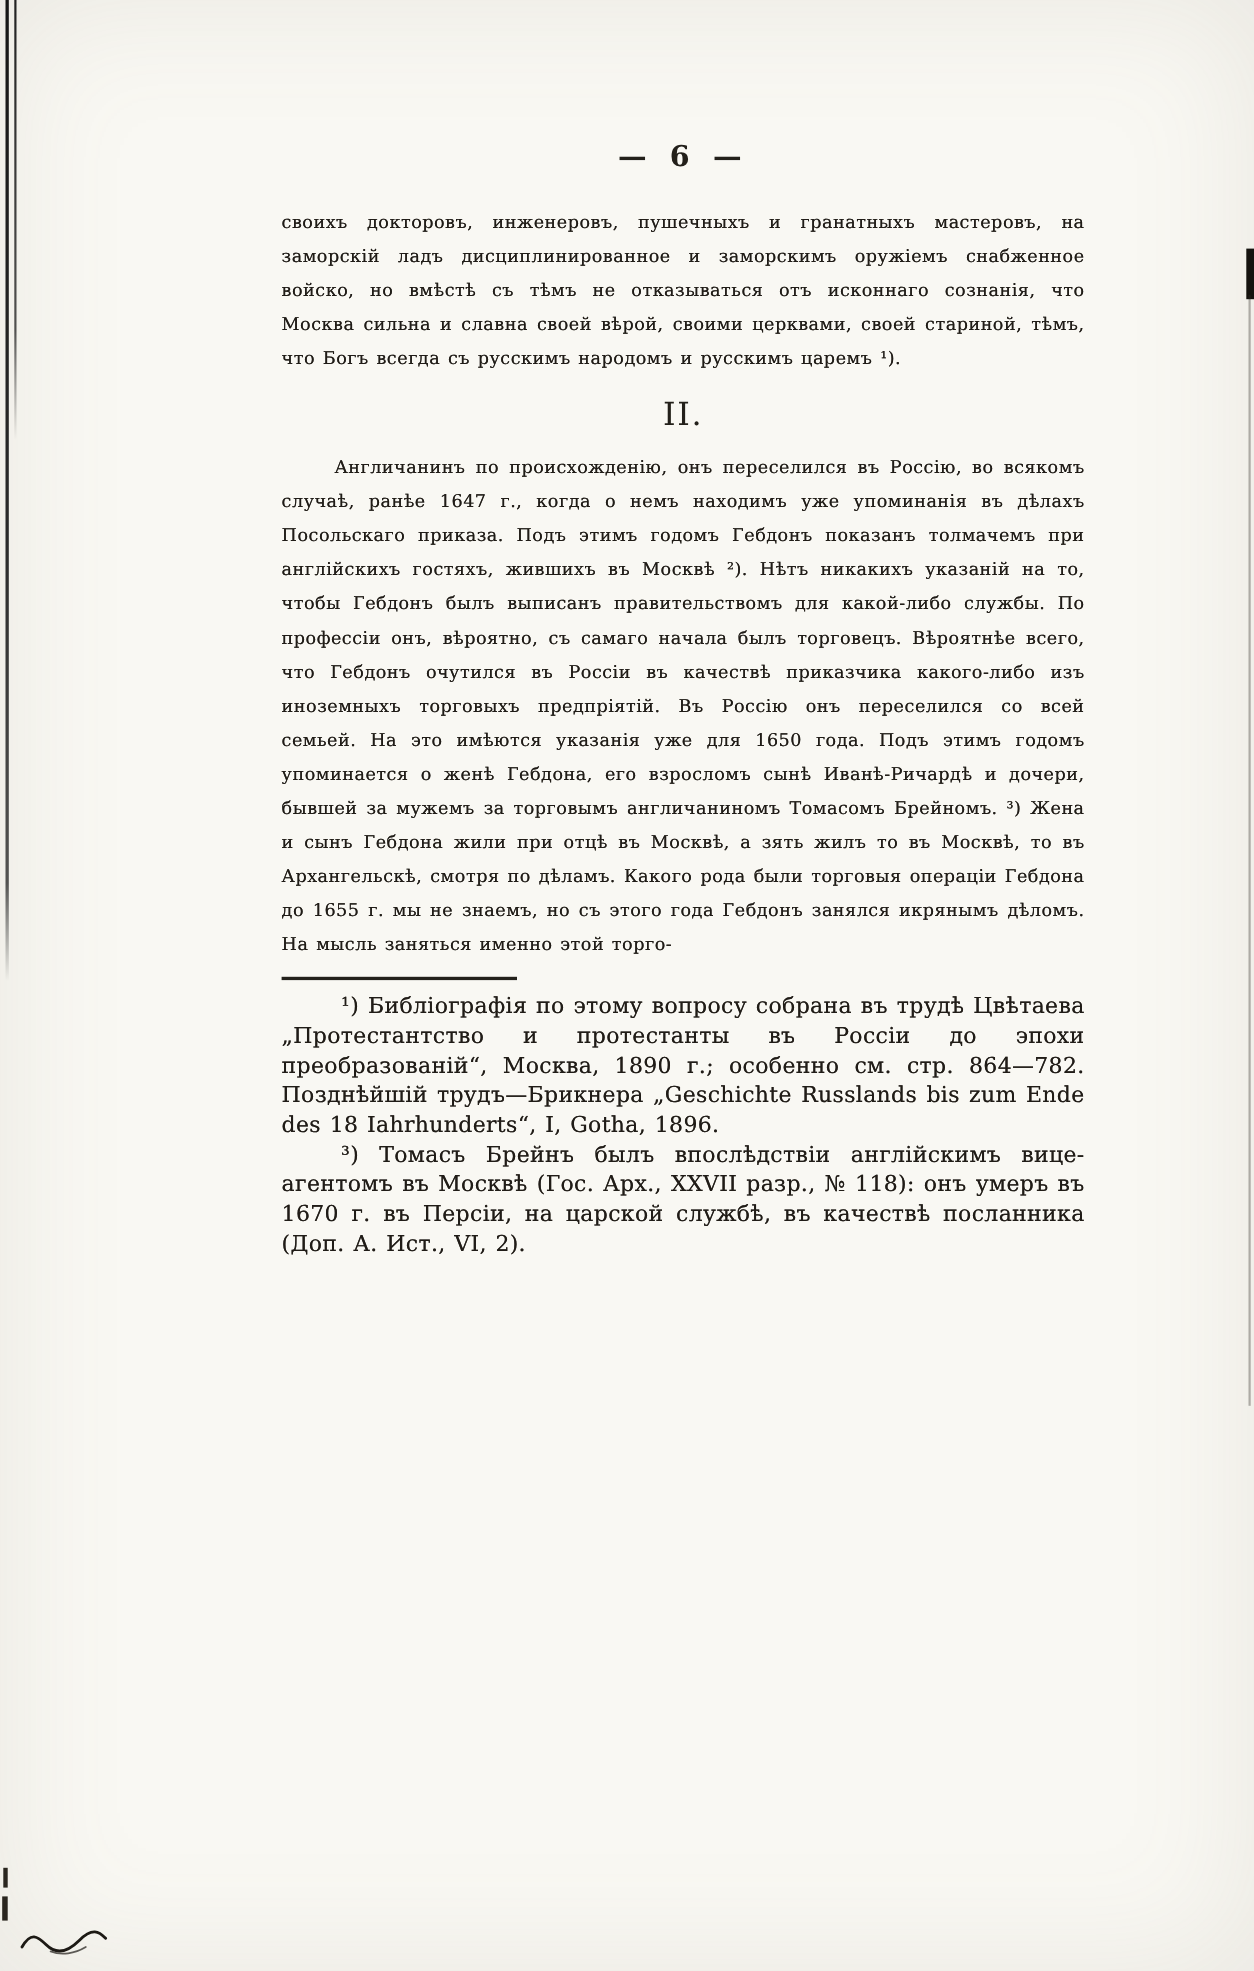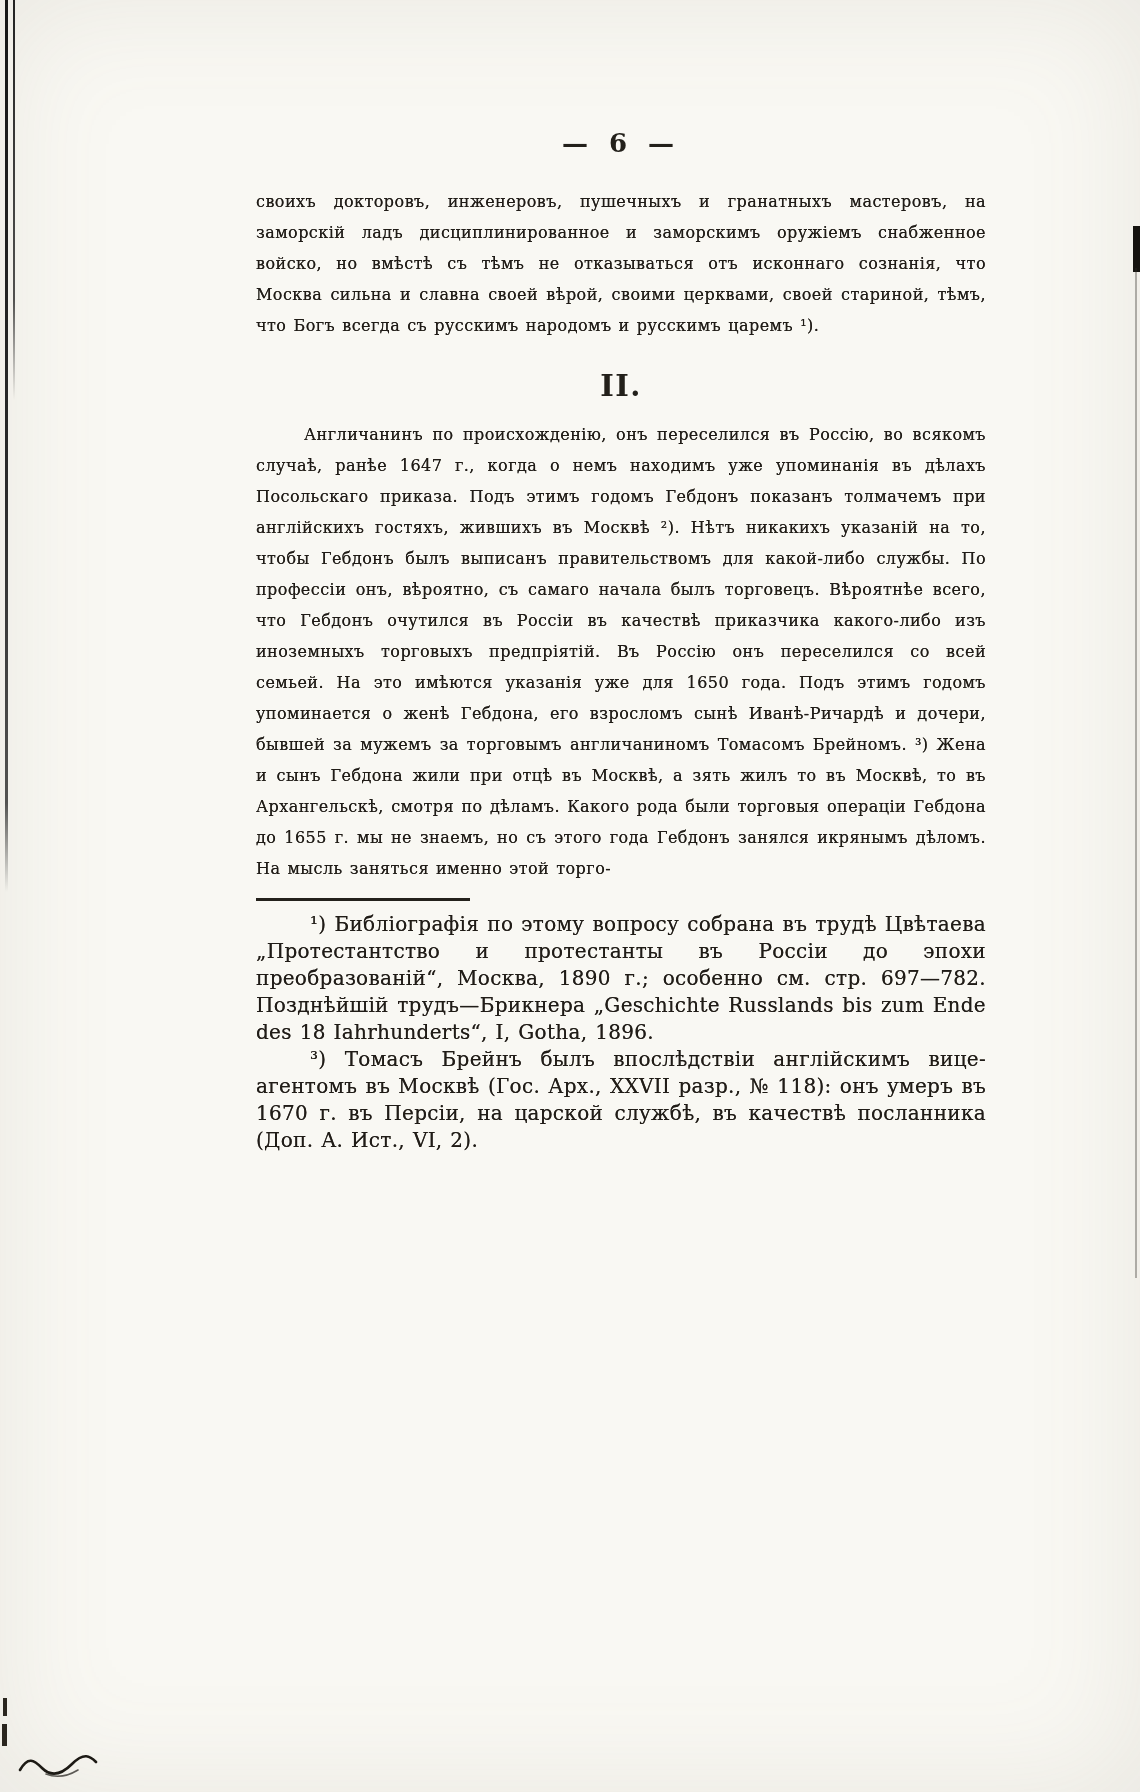--- a/index.html
+++ b/index.html
@@ -84,24 +84,24 @@
     line-height: 31px;
     text-align: justify;
     letter-spacing: 0.45px;
     word-spacing: 1.5px;
     text-shadow: 0 0 0.6px rgba(32,28,23,0.85);
   }
   .body-text.indent {
     text-indent: 48px;
   }
   .section-heading {
-    margin: 28px 0 16px 0;
+    margin: 18px 0 16px 0;
     text-align: center;
     font-size: 29px;
-    font-weight: bold;
+    font-weight: normal;
     letter-spacing: 1.5px;
     color: #23201a;
   }
   .footnote-rule {
     width: 214px;
     height: 0;
     border: none;
     border-top: 3px solid #24211b;
     margin: 14px 0 10px 0;
   }
@@ -139,18 +139,18 @@
     <p class="body-text">своихъ докторовъ, инженеровъ, пушечныхъ и гранатныхъ мастеровъ, на заморскій ладъ дисциплинированное и заморскимъ оружіемъ снабженное войско, но вмѣстѣ съ тѣмъ не отказываться отъ исконнаго сознанія, что Москва сильна и славна своей вѣрой, своими церквами, своей стариной, тѣмъ, что Богъ всегда съ русскимъ народомъ и русскимъ царемъ ¹).</p>
 
     <h2 class="section-heading">II.</h2>
 
 
     <p class="body-text indent">Англичанинъ по происхожденію, онъ переселился въ Россію, во всякомъ случаѣ, ранѣе 1647 г., когда о немъ находимъ уже упоминанія въ дѣлахъ Посольскаго приказа. Подъ этимъ годомъ Гебдонъ показанъ толмачемъ при англійскихъ гостяхъ, жившихъ въ Москвѣ ²). Нѣтъ никакихъ указаній на то, чтобы Гебдонъ былъ выписанъ правительствомъ для какой-либо службы. По профессіи онъ, вѣроятно, съ самаго начала былъ торговецъ. Вѣроятнѣе всего, что Гебдонъ очутился въ Россіи въ качествѣ приказчика какого-либо изъ иноземныхъ торговыхъ предпріятій. Въ Россію онъ переселился со всей семьей. На это имѣются указанія уже для 1650 года. Подъ этимъ годомъ упоминается о женѣ Гебдона, его взросломъ сынѣ Иванѣ-Ричардѣ и дочери, бывшей за мужемъ за торговымъ англичаниномъ Томасомъ Брейномъ. ³) Жена и сынъ Гебдона жили при отцѣ въ Москвѣ, а зять жилъ то въ Москвѣ, то въ Архангельскѣ, смотря по дѣламъ. Какого рода были торговыя операціи Гебдона до 1655 г. мы не знаемъ, но съ этого года Гебдонъ занялся икрянымъ дѣломъ. На мысль заняться именно этой торго-</p>
 
     <hr class="footnote-rule">
 
     <div class="footnotes">
-      <p>¹) Библіографія по этому вопросу собрана въ трудѣ Цвѣтаева „Протестантство и протестанты въ Россіи до эпохи преобразованій“, Москва, 1890 г.; особенно см. стр. 697—782. Позднѣйшій трудъ—Брикнера „Geschichte Russlands bis zum Ende des 18 Iahrhunderts“, I, Gotha, 1896.</p>
+      <p>¹) Библіографія по этому вопросу собрана въ трудѣ Цвѣтаева „Протестантство и протестанты въ Россіи до эпохи преобразованій“, Москва, 1890 г.; особенно см. стр. 864—782. Позднѣйшій трудъ—Брикнера „Geschichte Russlands bis zum Ende des 18 Iahrhunderts“, I, Gotha, 1896.</p>
       <p>³) Томасъ Брейнъ былъ впослѣдствіи англійскимъ вице-агентомъ въ Москвѣ (Гос. Арх., XXVII разр., № 118): онъ умеръ въ 1670 г. въ Персіи, на царской службѣ, въ качествѣ посланника (Доп. А. Ист., VI, 2).</p>
     </div>
 
   </div>
 </div>
 
 </body></html>

